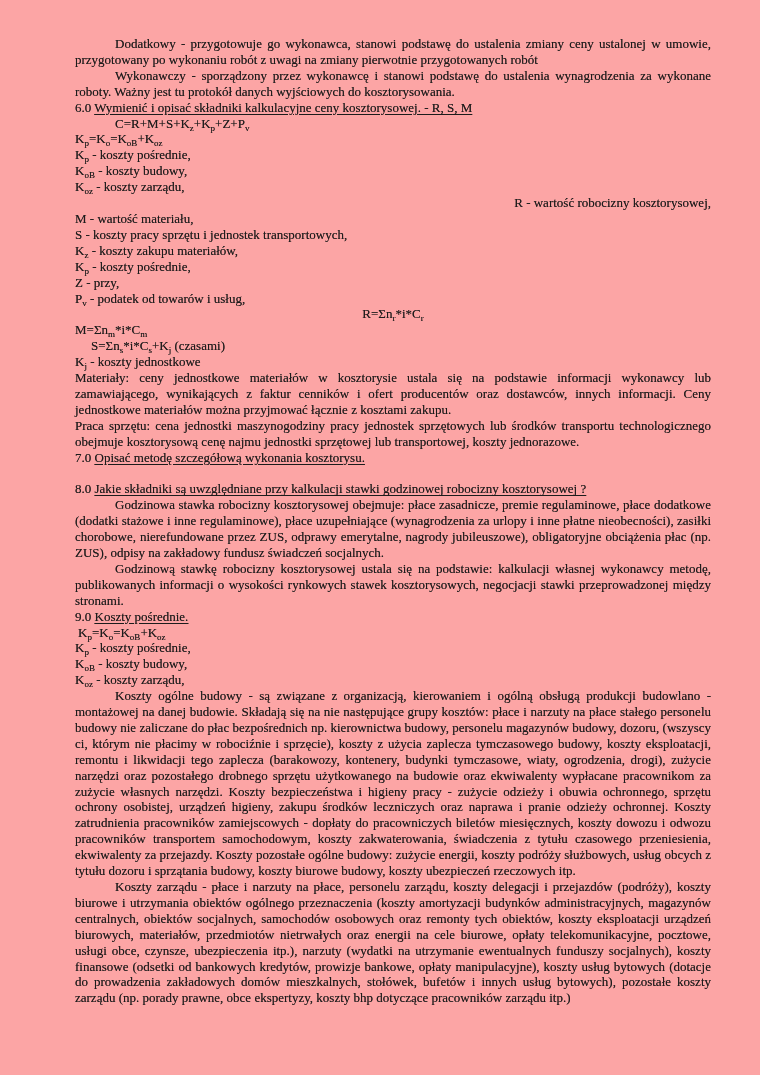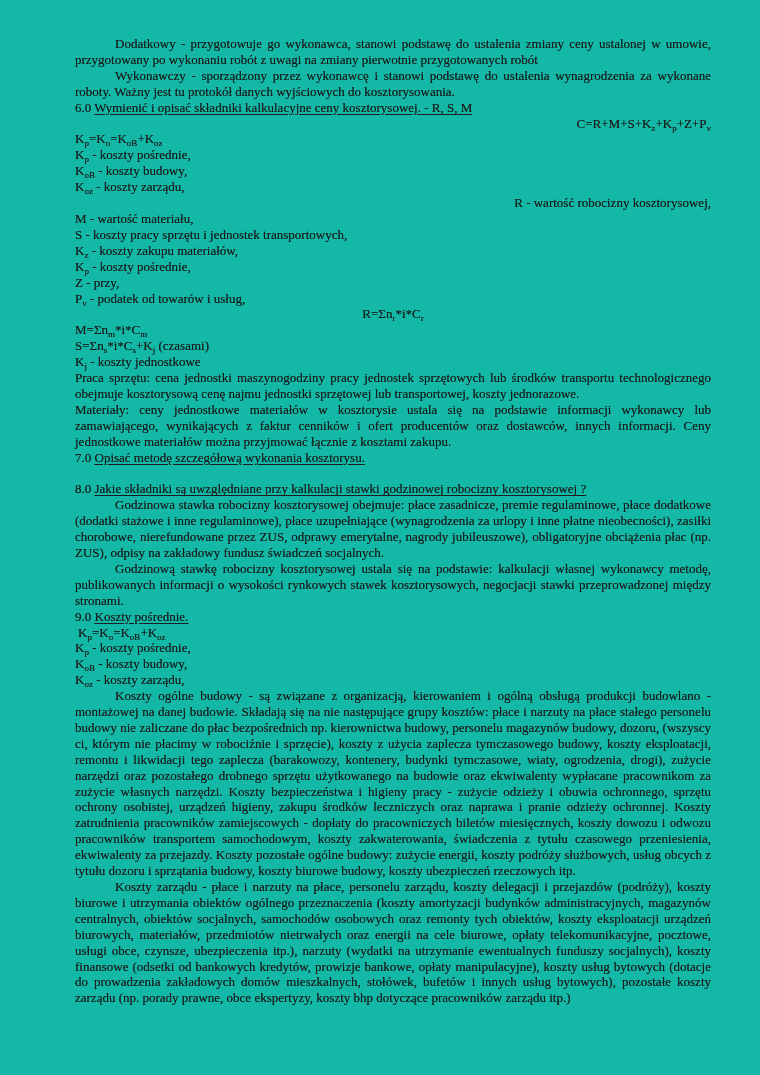--- a/index.html
+++ b/index.html
@@ -4,21 +4,21 @@
 <style>
   html, body {
     margin: 0;
     padding: 0;
     background: #ffffff;
   }
   .page {
     position: relative;
     width: 760px;
     height: 1075px;
-    background: #14b8a6;
+    background: #fca5a5;
     overflow: hidden;
   }
   .content {
     position: absolute;
     left: 75px;
     top: 36px;
     width: 636px;
     font-family: "Liberation Serif", "DejaVu Serif", serif;
     font-size: 13px;
     line-height: 15.9px;
@@ -37,38 +37,38 @@
   }
 </style>
 </head>
 <body>
 
 <div class="page">
   <div class="content" style="color: rgb(28, 28, 28);">
       <div class="blk just indent">Dodatkowy - przygotowuje go wykonawca, stanowi podstawę do ustalenia zmiany ceny ustalonej w umowie, przygotowany po wykonaniu robót z uwagi na zmiany pierwotnie przygotowanych robót</div>
       <div class="blk just indent">Wykonawczy - sporządzony przez wykonawcę i stanowi podstawę do ustalenia wynagrodzenia za wykonane roboty. Ważny jest tu protokół danych wyjściowych do kosztorysowania.</div>
       <div class="blk heading"><span>6.0</span> <span class="u">Wymienić i opisać składniki kalkulacyjne ceny kosztorysowej. - R, S, M</span></div>
-      <div class="blk" style="padding-left: 40px; text-align: right;">C=R+M+S+K<sub>z</sub>+K<sub>p</sub>+Z+P<sub>v</sub></div>
+      <div class="blk" style="padding-left: 40px;">C=R+M+S+K<sub>z</sub>+K<sub>p</sub>+Z+P<sub>v</sub></div>
       <div class="blk" style="padding-left: 0px;">K<sub>p</sub>=K<sub>o</sub>=K<sub>oB</sub>+K<sub>oz</sub></div>
       <div class="blk" style="padding-left: 0px;">K<sub>p</sub> - koszty pośrednie,</div>
       <div class="blk" style="padding-left: 0px;">K<sub>oB</sub> - koszty budowy,</div>
       <div class="blk" style="padding-left: 0px;">K<sub>oz</sub> - koszty zarządu,</div>
       <div class="blk" style="padding-left: 0px; text-align: right;">R - wartość robocizny kosztorysowej,</div>
       <div class="blk" style="padding-left: 0px;">M - wartość materiału,</div>
       <div class="blk" style="padding-left: 0px;">S - koszty pracy sprzętu i jednostek transportowych,</div>
       <div class="blk" style="padding-left: 0px;">K<sub>z</sub> - koszty zakupu materiałów,</div>
       <div class="blk" style="padding-left: 0px;">K<sub>p</sub> - koszty pośrednie,</div>
       <div class="blk" style="padding-left: 0px;">Z - przy,</div>
       <div class="blk" style="padding-left: 0px;">P<sub>v</sub> - podatek od towarów i usług,</div>
       <div class="blk" style="padding-left: 0px; text-align: center;">R=Σn<sub>r</sub>*i*C<sub>r</sub></div>
       <div class="blk" style="padding-left: 0px;">M=Σn<sub>m</sub>*i*C<sub>m</sub></div>
-      <div class="blk" style="padding-left: 0px;">S=Σn<sub>s</sub>*i*C<sub>s</sub>+K<sub>j</sub> (czasami)</div>
+      <div class="blk" style="padding-left: 0px; margin-left: 16px;">S=Σn<sub>s</sub>*i*C<sub>s</sub>+K<sub>j</sub> (czasami)</div>
       <div class="blk" style="padding-left: 0px;">K<sub>j</sub> - koszty jednostkowe</div>
+      <div class="blk just">Materiały: ceny jednostkowe materiałów w kosztorysie ustala się na podstawie informacji wykonawcy lub zamawiającego, wynikających z faktur cenników i ofert producentów oraz dostawców, innych informacji. Ceny jednostkowe materiałów można przyjmować łącznie z kosztami zakupu.</div>
       <div class="blk just">Praca sprzętu: cena jednostki maszynogodziny pracy jednostek sprzętowych lub środków transportu technologicznego obejmuje kosztorysową cenę najmu jednostki sprzętowej lub transportowej, koszty jednorazowe.</div>
-      <div class="blk just">Materiały: ceny jednostkowe materiałów w kosztorysie ustala się na podstawie informacji wykonawcy lub zamawiającego, wynikających z faktur cenników i ofert producentów oraz dostawców, innych informacji. Ceny jednostkowe materiałów można przyjmować łącznie z kosztami zakupu.</div>
       <div class="blk heading"><span>7.0</span> <span class="u">Opisać metodę szczegółową wykonania kosztorysu.</span></div>
       <div class="blk blank"></div>
       <div class="blk heading"><span>8.0</span> <span class="u">Jakie składniki są uwzględniane przy kalkulacji stawki godzinowej robocizny kosztorysowej ?</span></div>
       <div class="blk just indent">Godzinowa stawka robocizny kosztorysowej obejmuje: płace zasadnicze, premie regulaminowe, płace dodatkowe (dodatki stażowe i inne regulaminowe), płace uzupełniające (wynagrodzenia za urlopy i inne płatne nieobecności), zasiłki chorobowe, nierefundowane przez ZUS, odprawy emerytalne, nagrody jubileuszowe), obligatoryjne obciążenia płac (np. ZUS), odpisy na zakładowy fundusz świadczeń socjalnych.</div>
       <div class="blk just indent">Godzinową stawkę robocizny kosztorysowej ustala się na podstawie: kalkulacji własnej wykonawcy metodę, publikowanych informacji o wysokości rynkowych stawek kosztorysowych, negocjacji stawki przeprowadzonej między stronami.</div>
       <div class="blk heading"><span>9.0</span> <span class="u">Koszty pośrednie.</span></div>
       <div class="blk" style="padding-left: 3px;">K<sub>p</sub>=K<sub>o</sub>=K<sub>oB</sub>+K<sub>oz</sub></div>
       <div class="blk" style="padding-left: 0px;">K<sub>p</sub> - koszty pośrednie,</div>
       <div class="blk" style="padding-left: 0px;">K<sub>oB</sub> - koszty budowy,</div>
       <div class="blk" style="padding-left: 0px;">K<sub>oz</sub> - koszty zarządu,</div>

